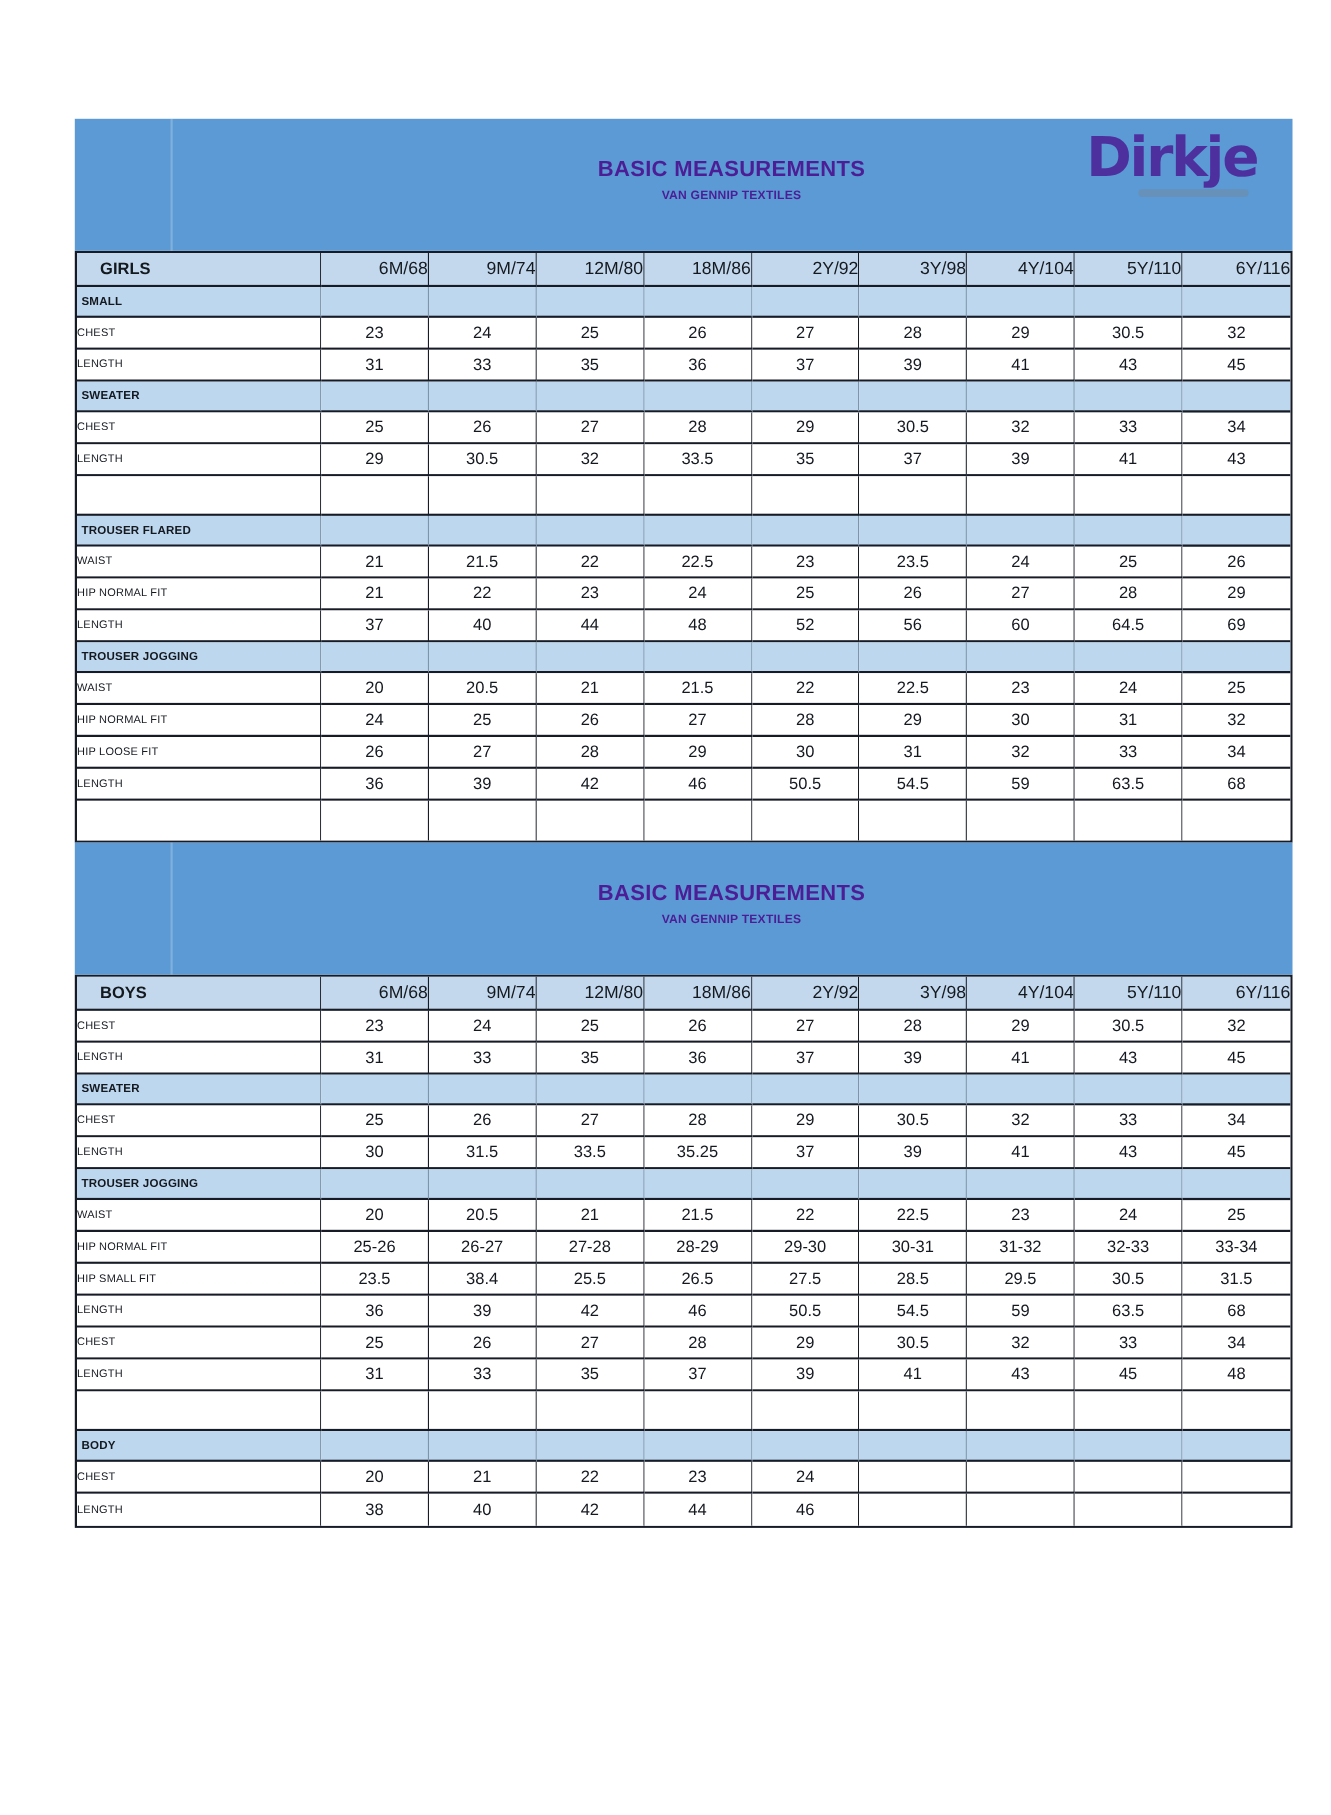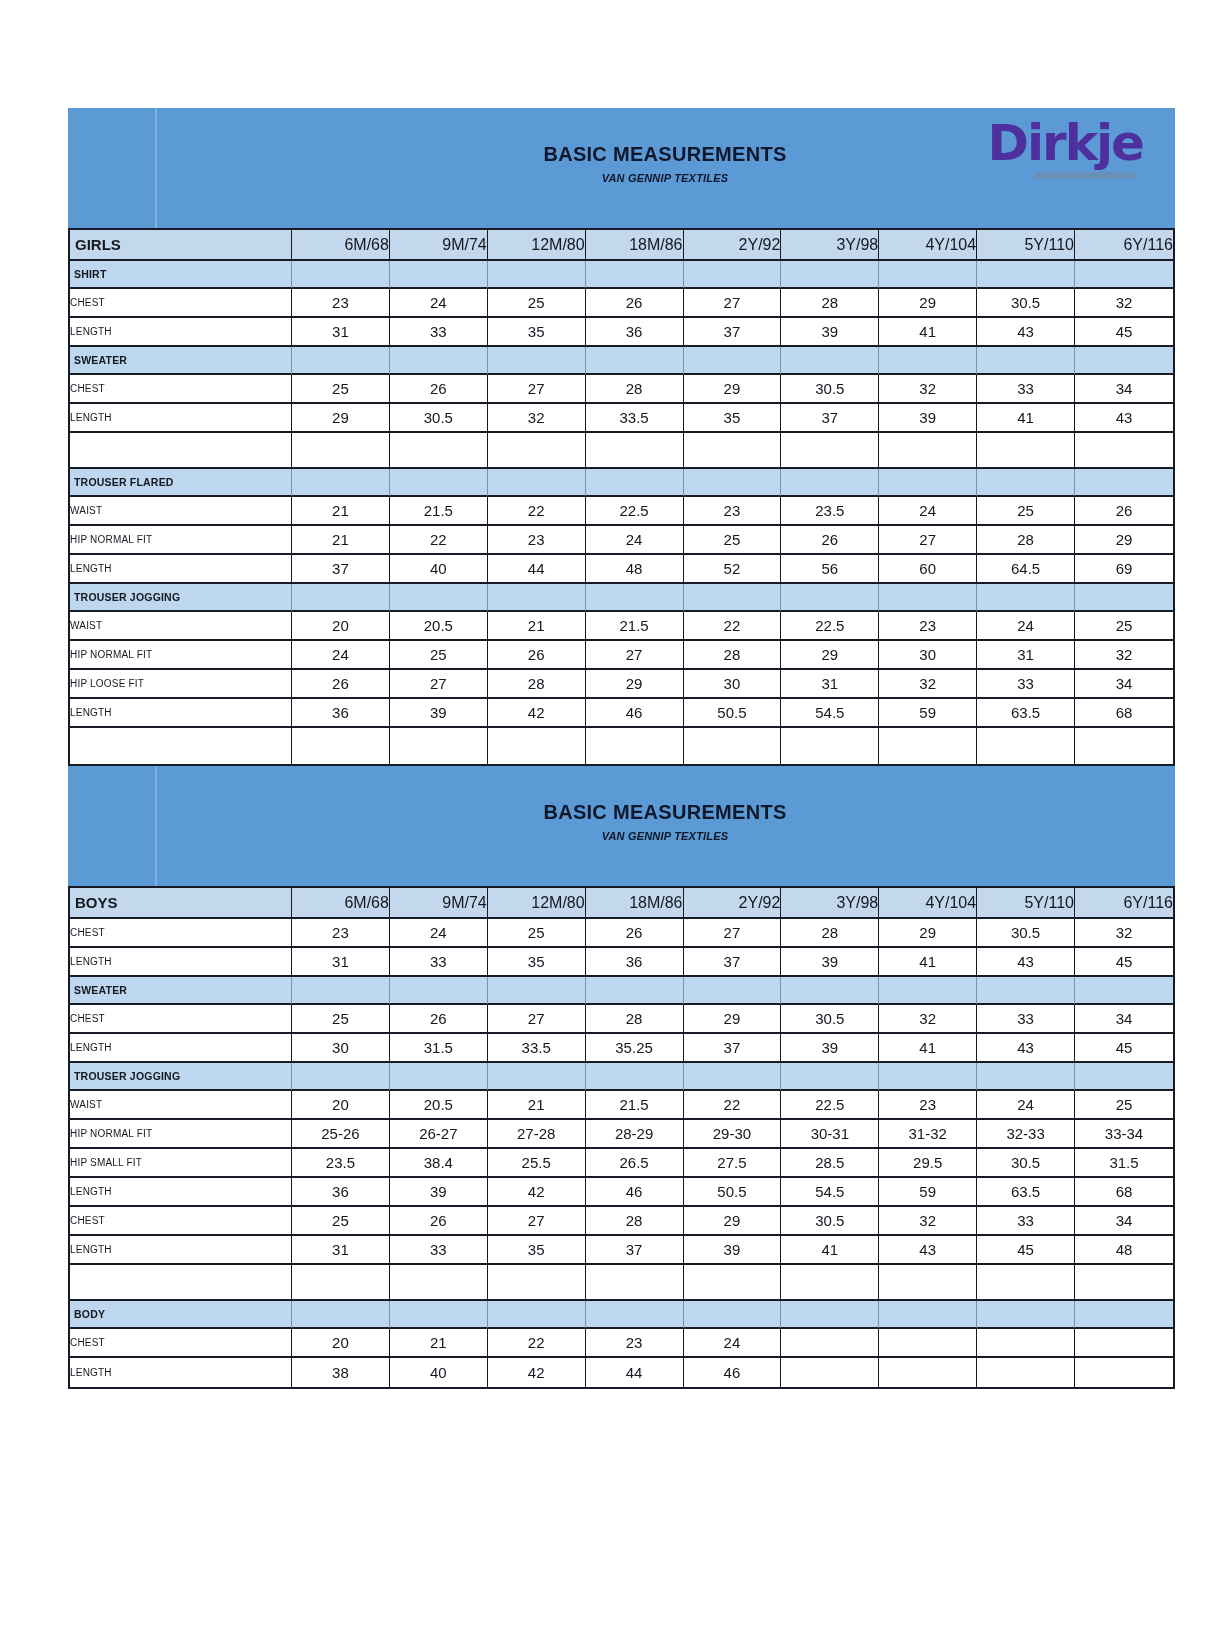--- a/index.html
+++ b/index.html
@@ -18,24 +18,24 @@
     position: relative;
     height: 120px;
     background: #5b9ad5;
   }
   .band-line {
     position: absolute; left: 87px; top: 0; bottom: 0; width: 2px;
     background: rgba(255,255,255,0.22);
   }
   .band-center {
     position: absolute; left: 87px; right: 0; top: 34px;
-    text-align: center; color: #0f172a;
+    text-align: center; color: #4c1d95;
   }
   .band-title { font-size: 20px; font-weight: bold; letter-spacing: 0.3px; line-height: 24px; }
-  .band-subtitle { font-size: 11px; font-weight: bold; margin-top: 6px; letter-spacing: 0.2px; font-style: italic; }
+  .band-subtitle { font-size: 11px; font-weight: bold; margin-top: 6px; letter-spacing: 0.2px; }
 
   .logo {
     position: absolute; right: 32px; top: 10px;
     text-align: center; line-height: 1;
   }
   .logo-text {
     font-family: "DejaVu Sans", sans-serif;
     font-weight: 800; font-size: 50px;
     letter-spacing: -2px;
     color: #4c1d95; opacity: 0.85;
@@ -64,21 +64,21 @@
   th:last-child, td:last-child { border-right: none; }
   tr:last-child td { border-bottom: none; }
 
   thead th {
     background: #c3d8ec;
     height: 31px;
     font-size: 16px; font-weight: normal;
     text-align: right; vertical-align: middle;
   }
   thead th.group-th {
-    text-align: left; font-weight: bold; font-size: 15px; padding-left: 5px;
+    text-align: left; font-weight: bold; font-size: 15px; padding-left: 21px;
   }
 
   tbody td { vertical-align: middle; }
 
   tr.section td {
     background: #bdd7ee;
     height: 28px;
     border-right-color: #7f94a8;
   }
   tr.section td.label-cell {
@@ -142,21 +142,21 @@
             <th>18M/86</th>
             <th>2Y/92</th>
             <th>3Y/98</th>
             <th>4Y/104</th>
             <th>5Y/110</th>
             <th>6Y/116</th>
           </tr>
         </thead>
         <tbody>
           <tr class="section">
-            <td class="label-cell">SHIRT</td>
+            <td class="label-cell">SMALL</td>
             <td></td>
             <td></td>
             <td></td>
             <td></td>
             <td></td>
             <td></td>
             <td></td>
             <td></td>
             <td></td>
           </tr>

